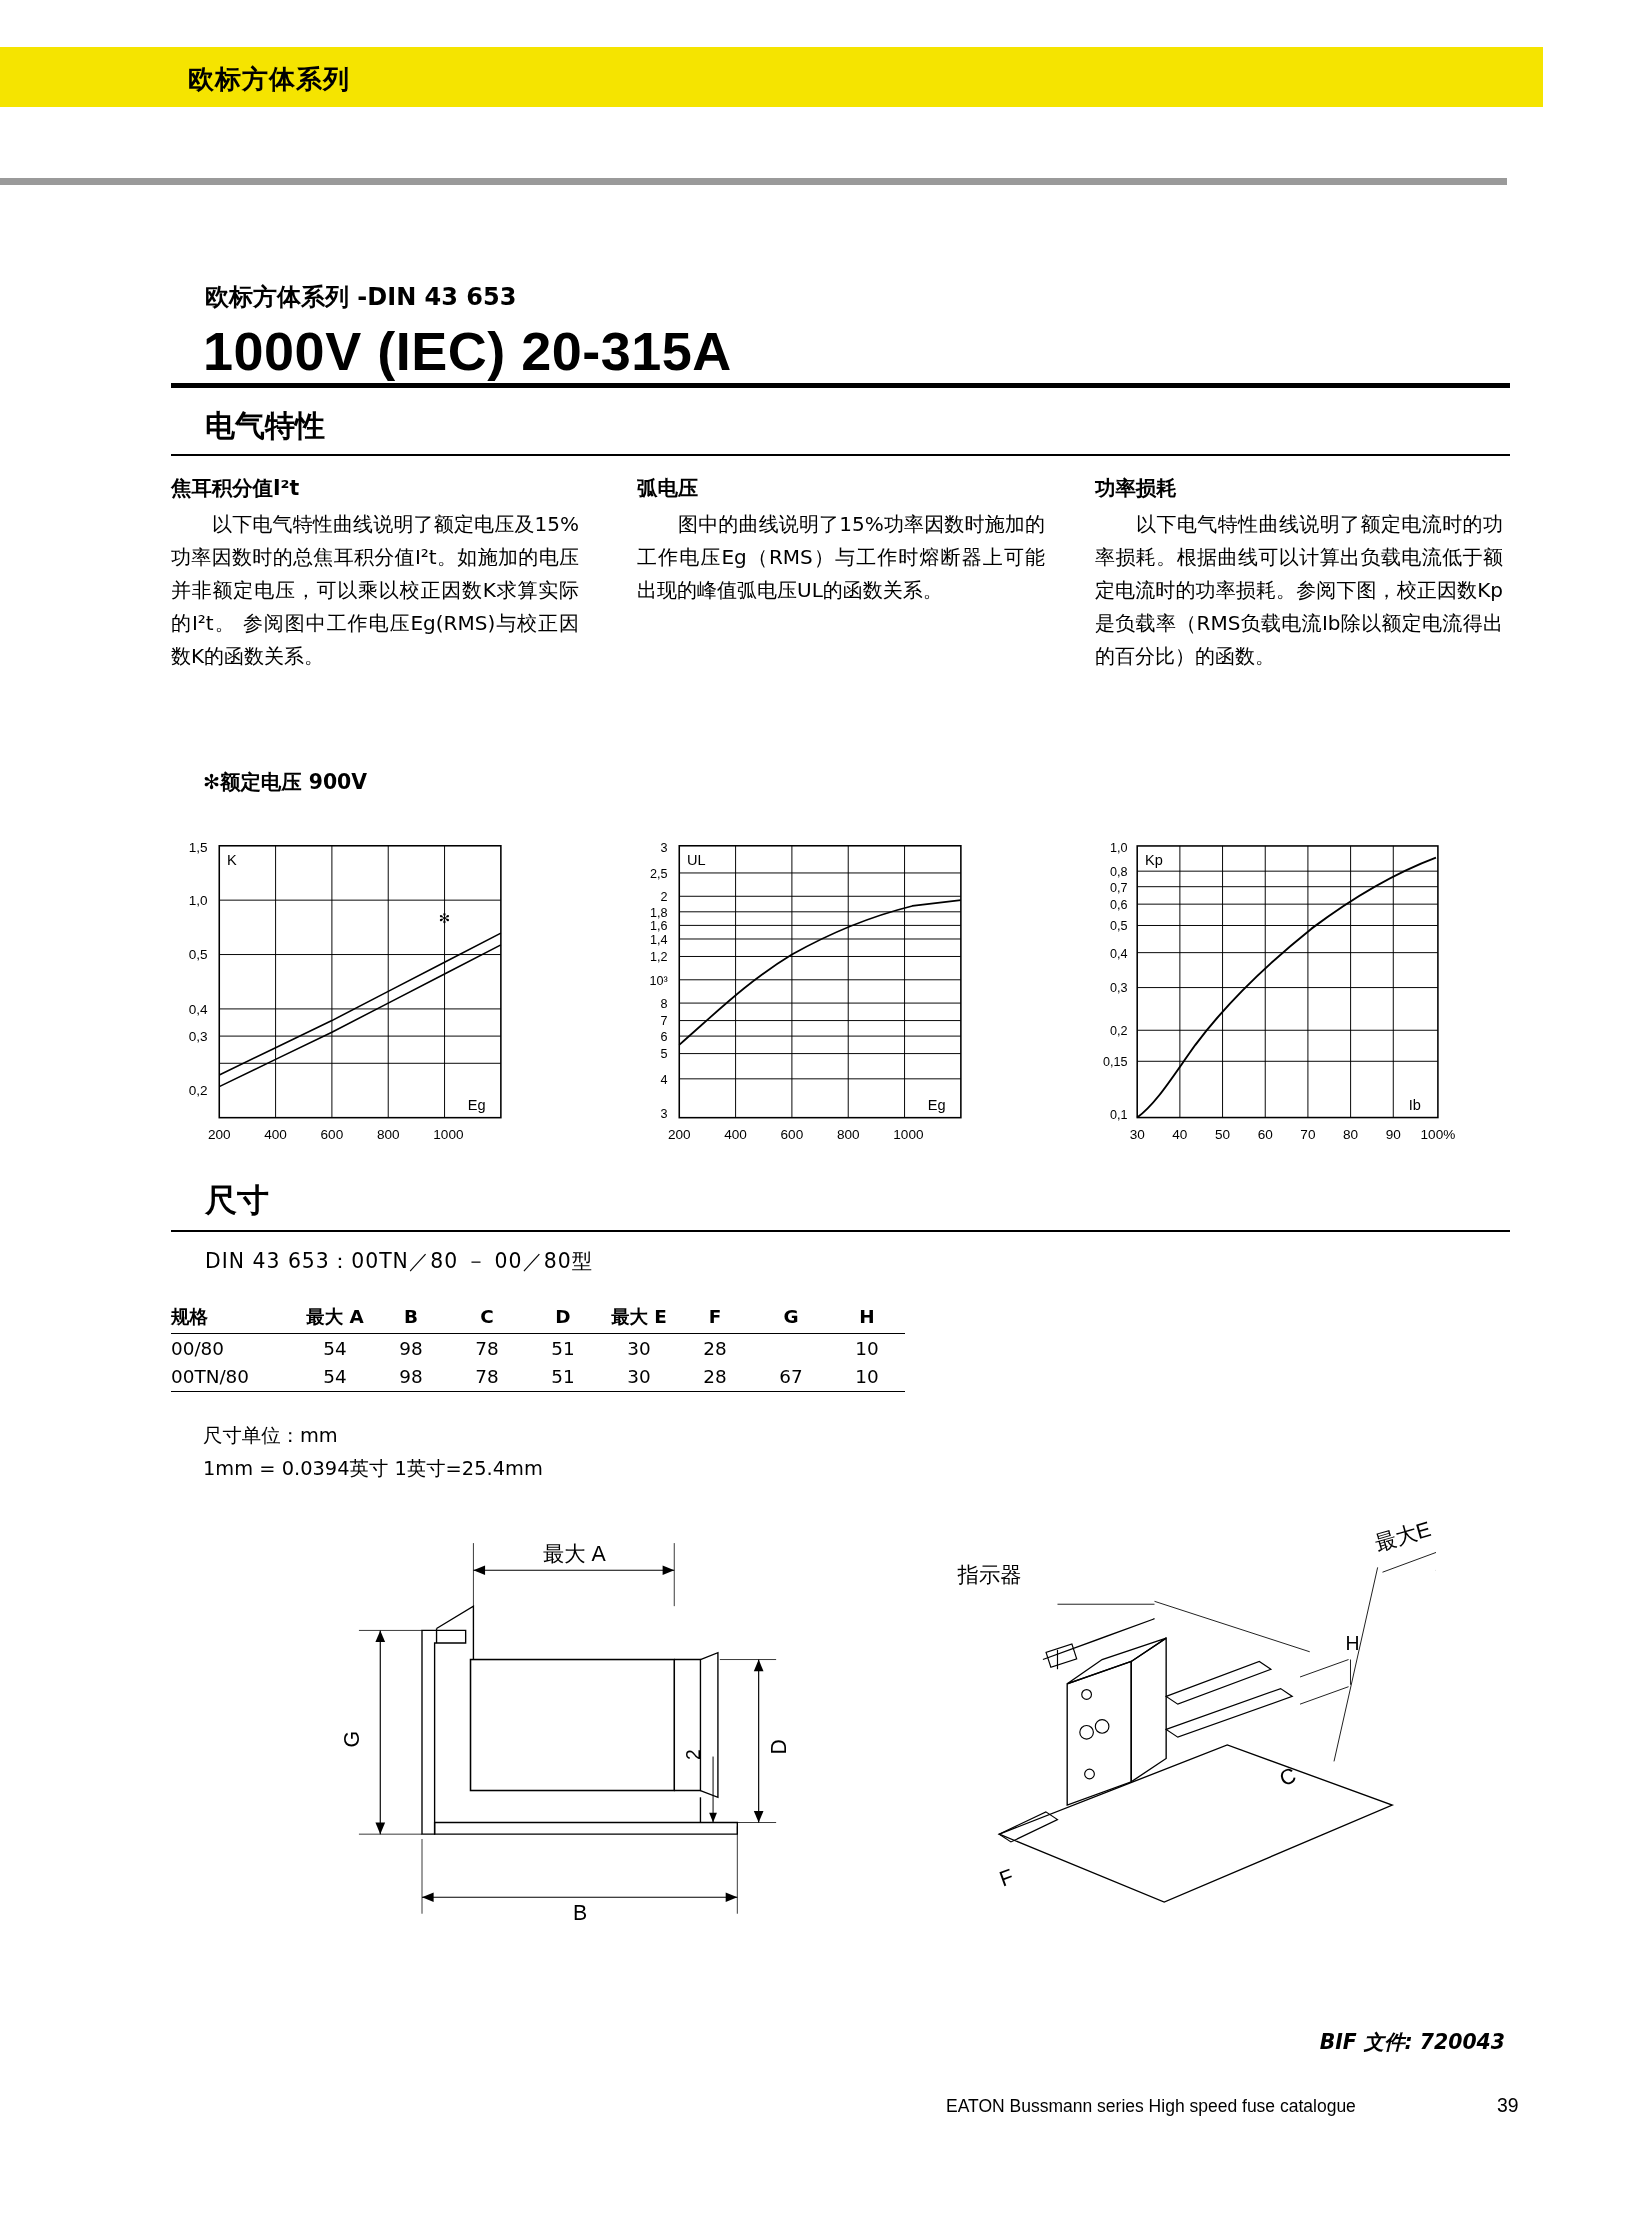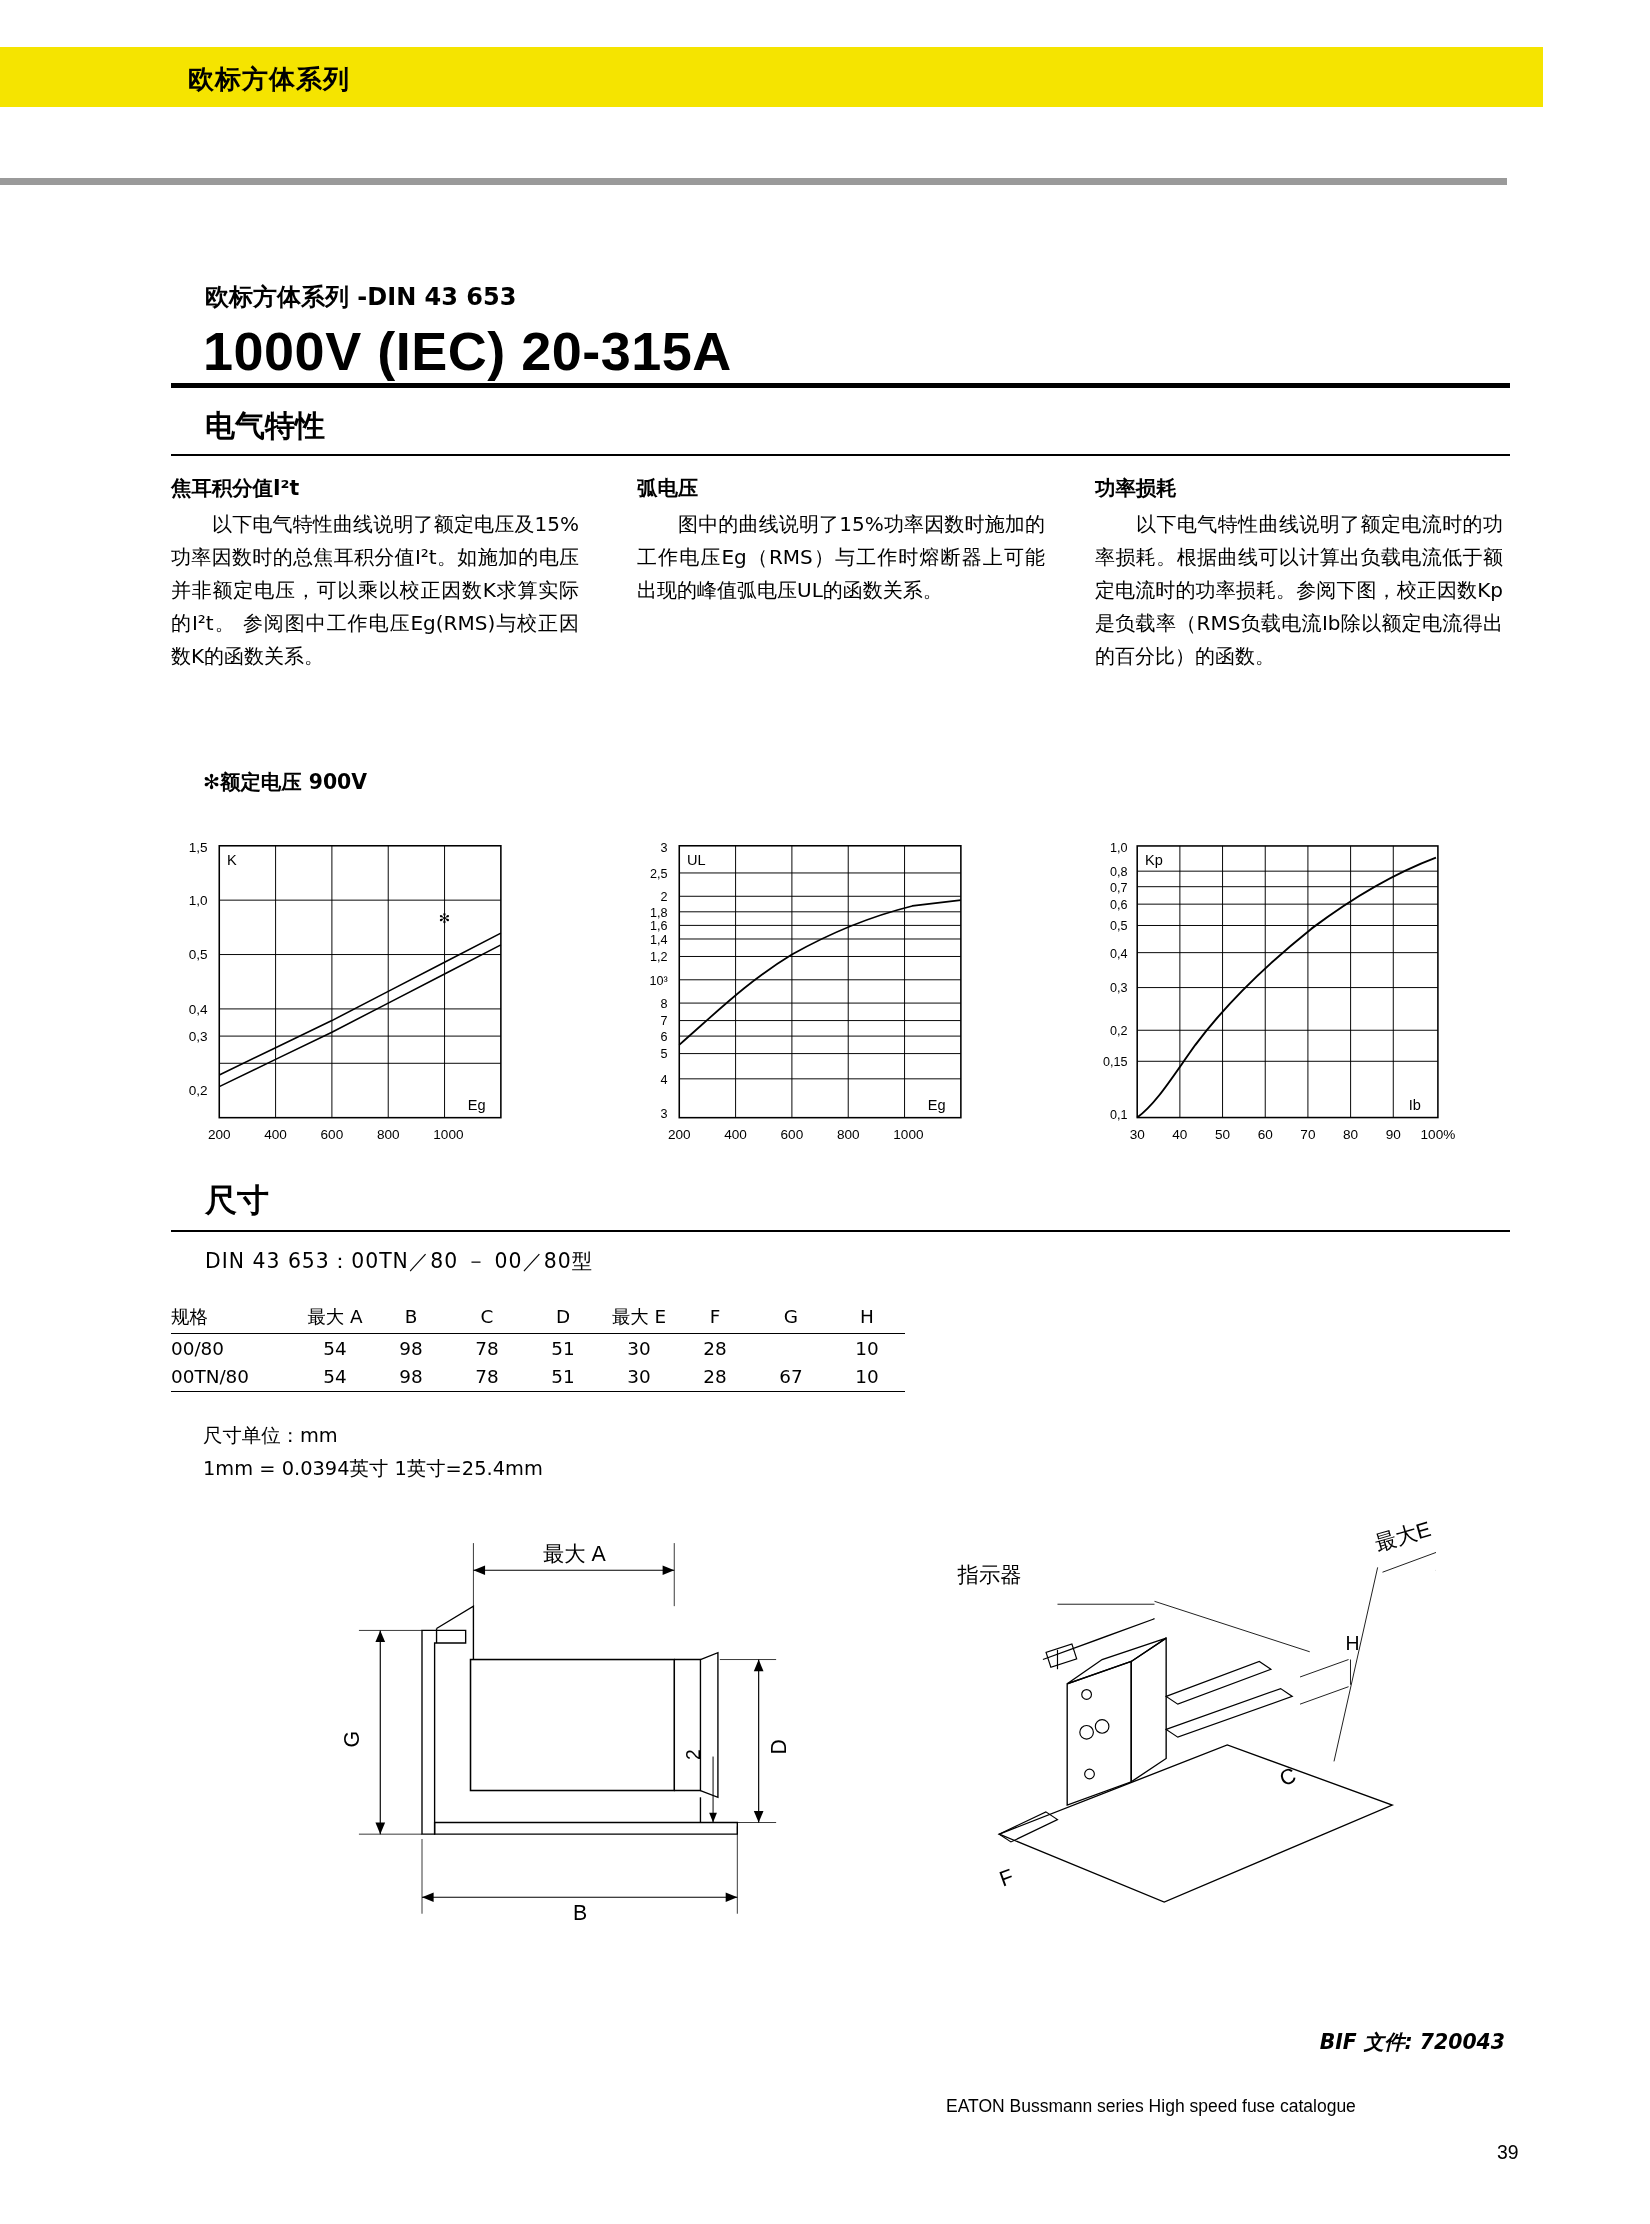--- a/index.html
+++ b/index.html
@@ -87,21 +87,21 @@
     font-family:"DejaVu Sans", sans-serif;
   }
 
   table.dims{
     position:absolute;left:171px;top:1300px;border-collapse:collapse;
     font-family:"DejaVu Sans", sans-serif;font-size:18.4px;
   }
   table.dims th,table.dims td{
     padding:3.9px 0 3.9px 0;text-align:left;font-weight:normal;
   }
-  table.dims thead th{font-weight:normal;}
+  table.dims thead th{font-weight:bold;}
   table.dims thead tr{border-bottom:1.5px solid #000;}
   table.dims tbody tr:last-child{border-bottom:1.5px solid #000;}
   .cw0{width:126px;}
   .cwn{width:76px;text-align:center !important;}
 
   .units{
     left:171px;top:1419px;font-size:19.4px;line-height:33px;
     font-family:"DejaVu Sans", sans-serif;
   }
 
@@ -114,21 +114,20 @@
     font-size:20.4px;font-weight:bold;font-style:italic;
     font-family:"DejaVu Sans", sans-serif;
   }
   .foot{
     position:absolute;left:946px;top:2096px;font-size:17.5px;
     font-family:"Liberation Sans", sans-serif;
   }
   .pageno{
     position:absolute;left:1497px;top:2094px;font-size:19.4px;
     font-family:"Liberation Sans", sans-serif;
-    margin-top:47px;
   }
   svg text{font-family:"Liberation Sans", sans-serif;}
 </style>
 </head>
 <body>
 
 <div class="hdr-bar"></div>
 <div class="hdr-title">欧标方体系列</div>
 <div class="hdr-rule"></div>
 

